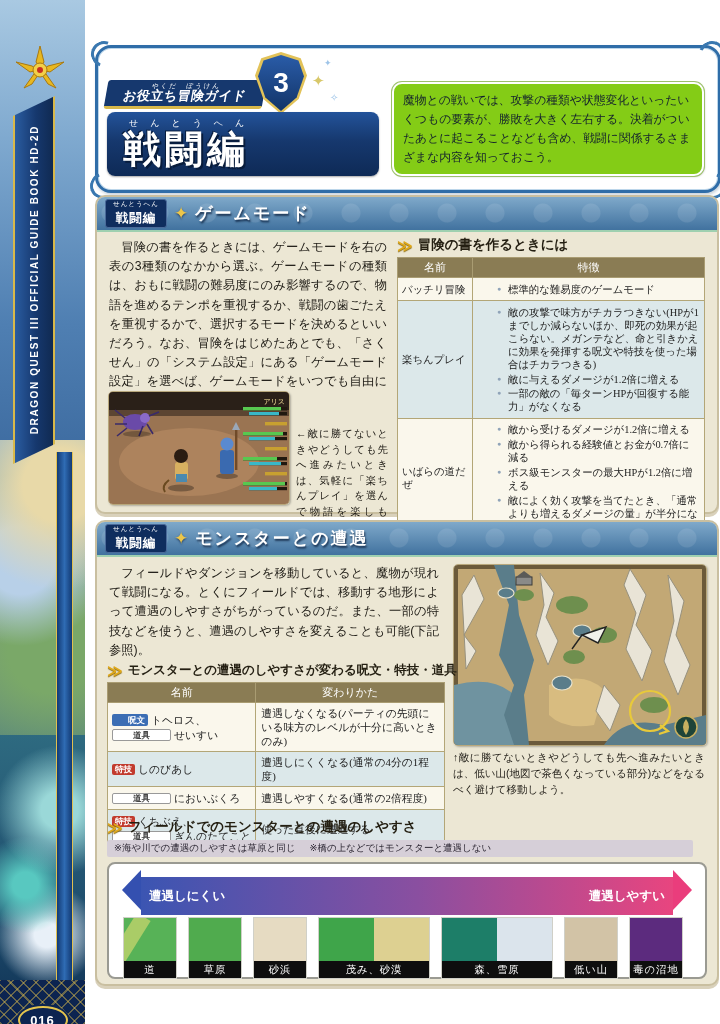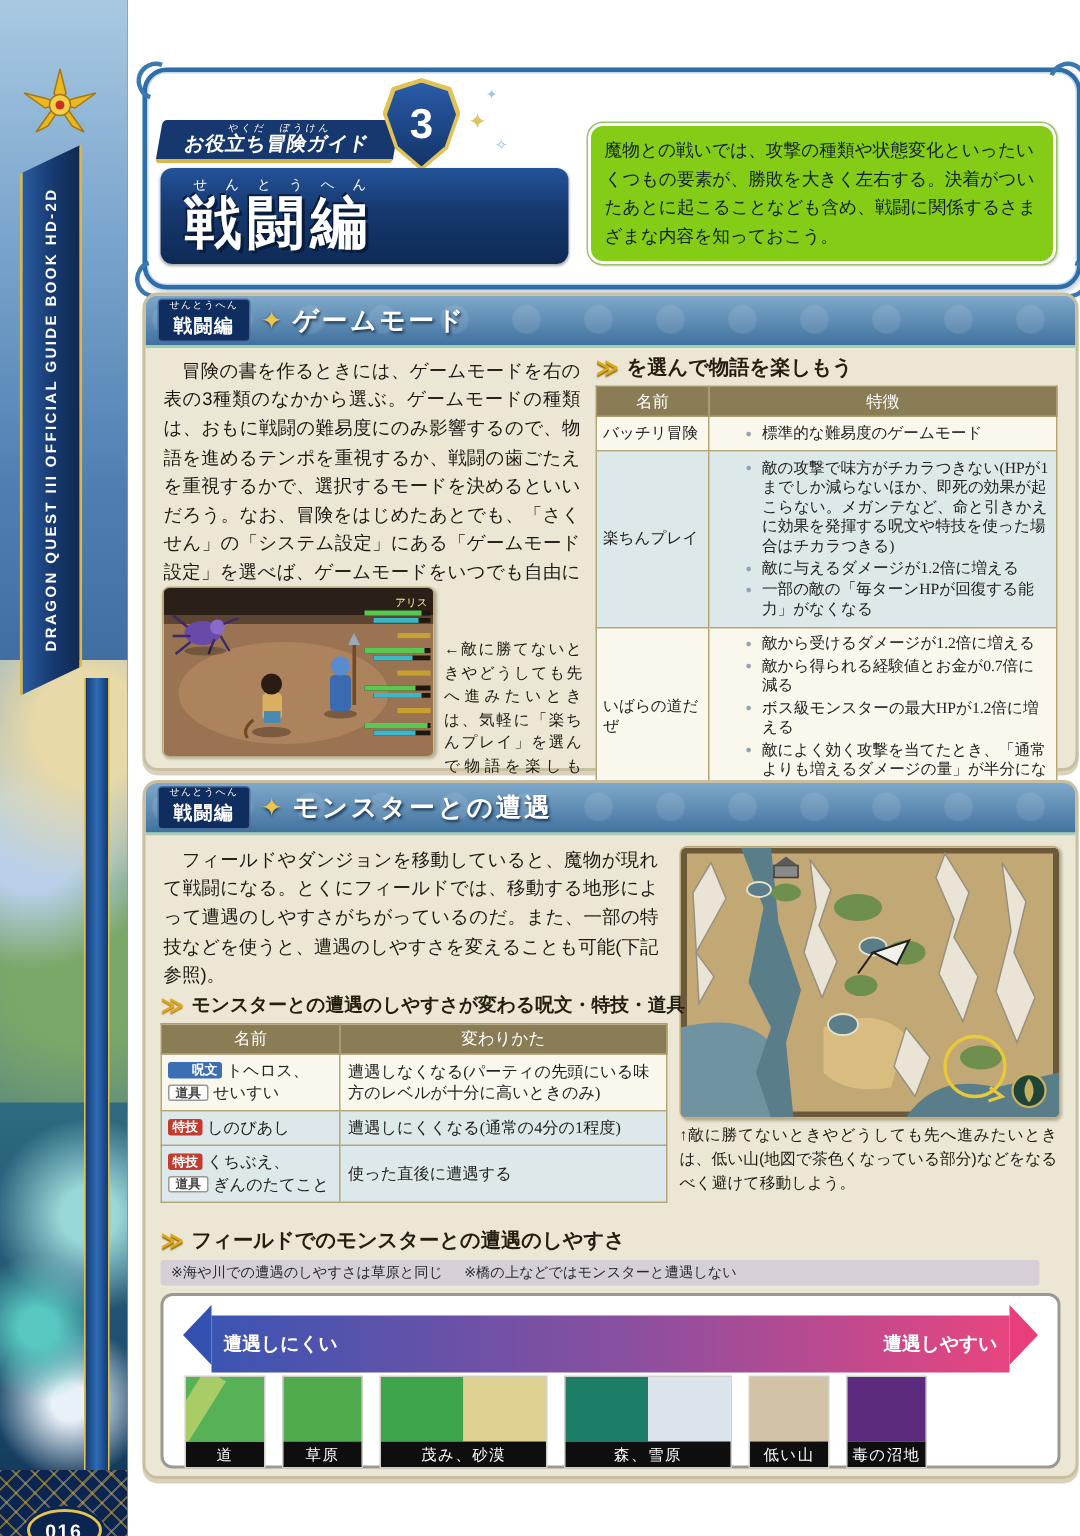--- a/index.html
+++ b/index.html
@@ -97,21 +97,21 @@
   #t2 td{font-size:10.8px;line-height:1.3;}
   #t2 .nm{width:110px;padding:3px 4px;}
   ul.feat{margin:0;padding:0;list-style:none;}
   ul.feat li{padding-left:11px;position:relative;margin:1.5px 0;}
   ul.feat li::before{content:"●";position:absolute;left:0;top:2px;font-size:7px;color:#8fa3b8;}
 
   .tag{display:inline-block;font-size:8.5px;font-weight:bold;padding:1.5px 3px;border-radius:2px;
      margin-right:3px;line-height:1;vertical-align:1px;}
   .tag-spell{background:#3c6eb4;color:#fff;padding-left:16px;}
   .tag-skill{background:#c23b2e;color:#fff;}
-  .tag-item{background:#fff;color:#444;border:1px solid #999;padding:.5px 4px;}
+  .tag-item{background:#fff;color:#444;border:1px solid #999;padding:.5px 20px;}
   .nm-line{white-space:nowrap;margin:1px 0;}
 
   .shot{position:absolute;border:1px solid #b8a87c;border-radius:5px;overflow:hidden;
      box-shadow:1px 1px 2px rgba(0,0,0,.25);}
   .caption{font-size:10.4px;line-height:1.5;color:#1d1a14;text-align:justify;}
 
   .notebar{background:#d6cfd8;color:#2c2733;font-size:9.5px;display:flex;gap:14px;align-items:center;
      padding:2px 7px;border-radius:2px;}
   .whitebox{position:absolute;background:#fff;border:2px solid #9a9a92;border-radius:8px;}
   .arrowbar{position:absolute;left:32px;right:32px;top:13px;height:38px;color:#fff;font-weight:bold;
@@ -248,21 +248,21 @@
           <rect x="134" y="90" width="42" height="3.4" fill="#58c850"></rect>
         <rect x="140" y="95" width="38" height="3.2" fill="#20180f"></rect>
           <rect x="140" y="95" width="28" height="3.2" fill="#38b8c8"></rect>
       </g>
     </svg>
   </div>
   <div class="abs caption" style="left:199px;top:229px;width:92px;">←敵に勝てないときやどうしても先へ進みたいときは、気軽に「楽ちんプレイ」を選んで物語を楽しもう。</div>
 
   <div class="abs heading" style="left:300px;top:39px;font-size:13.5px;">
     <span class="arr">≫</span>
-    <span>を選んで物語を楽しもう</span>
+    <span>冒険の書を作るときには</span>
   </div>
   <table id="t1" class="gtable abs" style="left:300px;top:60px;width:308px;">
     <tbody>
         <tr>
       <th>名前</th>
       <th>特徴</th>
     </tr>
     <tr>
       <td class="nm">バッチリ冒険</td>
       <td>
@@ -369,20 +369,26 @@
         <div class="nm-line"><span class="tag tag-item">道具</span><span>せいすい</span></div>
       </td>
       <td>遭遇しなくなる(パーティの先頭にいる味方のレベルが十分に高いときのみ)</td>
     </tr>
     <tr class="alt">
       <td class="nm">
         <div class="nm-line"><span class="tag tag-skill">特技</span><span>しのびあし</span></div>
       </td>
       <td>遭遇しにくくなる(通常の4分の1程度)</td>
     </tr>
+    <tr>
+      <td class="nm">
+        <div class="nm-line"><span class="tag tag-item">道具</span><span>においぶくろ</span></div>
+      </td>
+      <td>遭遇しやすくなる(通常の2倍程度)</td>
+    </tr>
     <tr class="alt">
       <td class="nm">
         <div class="nm-line"><span class="tag tag-skill">特技</span><span>くちぶえ、</span></div>
         <div class="nm-line"><span class="tag tag-item">道具</span><span>ぎんのたてこと</span></div>
       </td>
       <td>使った直後に遭遇する</td>
     </tr>
   </tbody>
     </table>
 
@@ -405,20 +411,26 @@
             <div class="c c-road" style="background: rgb(87, 178, 87);"></div>
           </div>
         <div class="lbl">道</div>
       </div>
       <div class="sw sw-s">
         <div class="cols">
             <div class="c" style="background: rgb(80, 171, 78);"></div>
           </div>
         <div class="lbl">草原</div>
       </div>
+      <div class="sw sw-s">
+        <div class="cols">
+            <div class="c" style="background: rgb(230, 219, 194);"></div>
+          </div>
+        <div class="lbl">砂浜</div>
+      </div>
       <div class="sw sw-d">
         <div class="cols">
           <div class="c" style="background: rgb(63, 165, 74);"></div>
           <div class="c" style="background: rgb(221, 208, 145);"></div>
         </div>
         <div class="lbl">茂み、砂漠</div>
       </div>
       <div class="sw sw-d">
         <div class="cols">
           <div class="c" style="background: rgb(29, 126, 104);"></div>

